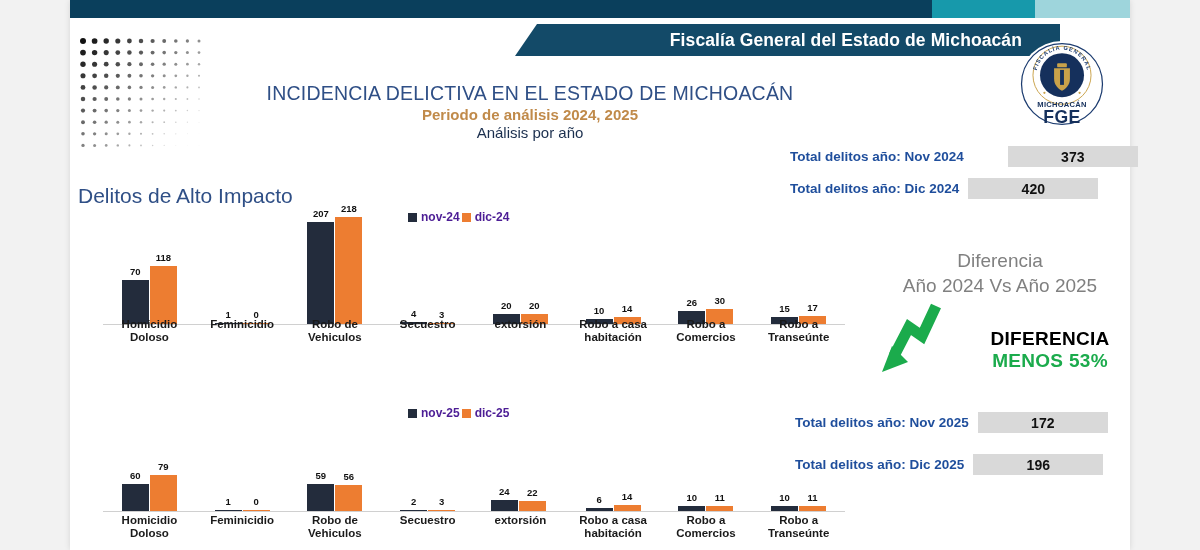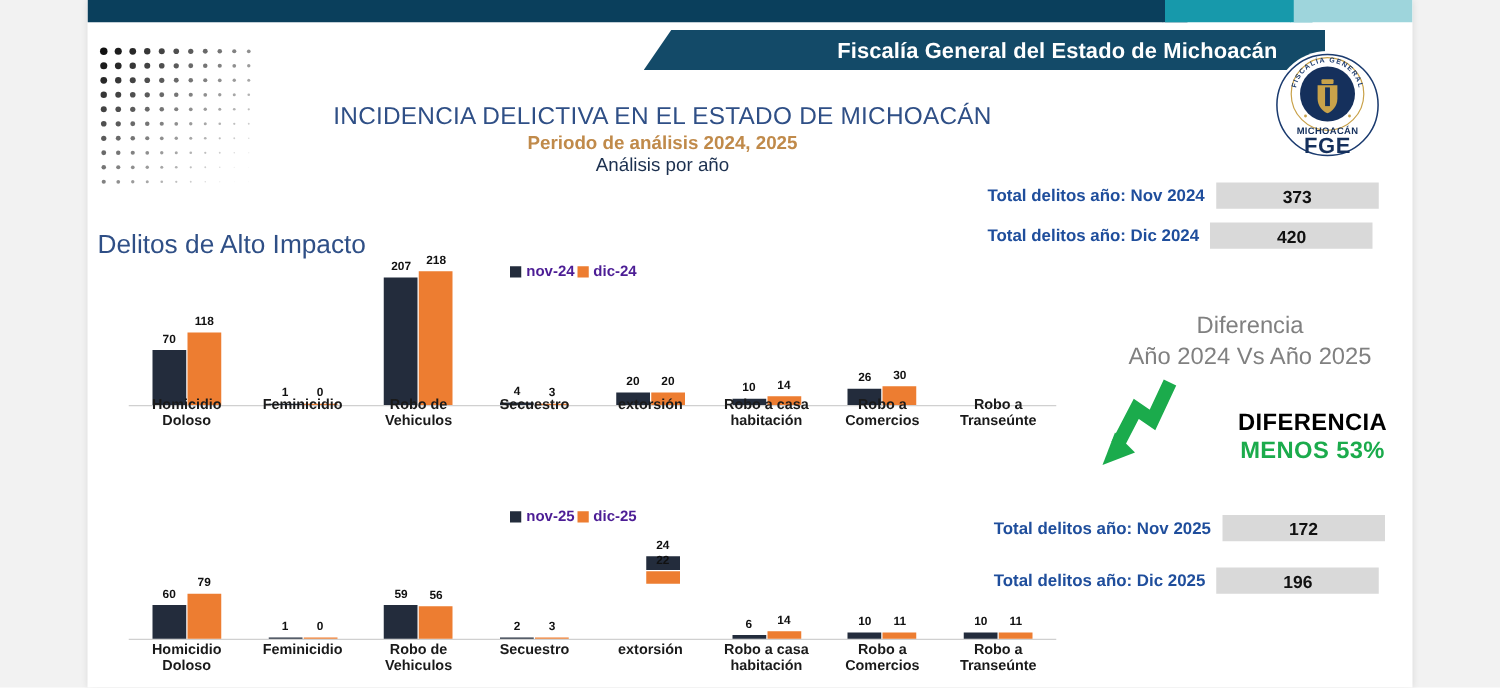--- a/index.html
+++ b/index.html
@@ -238,21 +238,21 @@
       <circle cx="109.39999999999999" cy="121" r="0.35" fill="#111" opacity="0.06"></circle>
       <circle cx="121" cy="121" r="0.35" fill="#111" opacity="0.06"></circle>
     </svg>
 </div>
 
 <div class="title1">INCIDENCIA DELICTIVA EN EL ESTADO DE MICHOACÁN</div>
 <div class="title2">Periodo de análisis 2024, 2025</div>
 <div class="title3">Análisis por año</div>
 <div id="subhead">Delitos de Alto Impacto</div>
 
-<div class="totrow" style="left:790px;top:146px;">
+<div class="totrow" style="left:790px;top:146px;gap:35px;">
   <div class="totlabel">Total delitos año: Nov 2024</div>
   <div class="totbox">373</div>
 </div>
 <div class="totrow" style="left:790px;top:178px;">
   <div class="totlabel">Total delitos año: Dic 2024</div>
   <div class="totbox">420</div>
 </div>
 
 <div class="totrow" style="left:795px;top:412px;">
   <div class="totlabel">Total delitos año: Nov 2025</div>
@@ -331,20 +331,28 @@
       <div class="bar d" style="height: 6.88333px;">
         <span class="v">14</span>
       </div>
     </div>
     <div class="grp" style="left: 574.5px; width: 92.75px; height: 118px;">
       <div class="bar n" style="height: 12.7833px;">
         <span class="v">26</span>
       </div>
       <div class="bar d" style="height: 14.75px;">
         <span class="v">30</span>
+      </div>
+    </div>
+    <div class="grp" style="left: 667.25px; width: 92.75px; height: 118px;">
+      <div class="bar n" style="height: 7.375px;">
+        <span class="v">15</span>
+      </div>
+      <div class="bar d" style="height: 8.35833px;">
+        <span class="v">17</span>
       </div>
     </div>
   </div>
 <div class="cats" id="cats0" style="left:85px;top:318px;">
     <div class="cat" style="left: 18px; width: 92.75px;">Homicidio Doloso</div>
     <div class="cat" style="left: 110.75px; width: 92.75px;">Feminicidio</div>
     <div class="cat" style="left: 203.5px; width: 92.75px;">Robo de Vehiculos</div>
     <div class="cat" style="left: 296.25px; width: 92.75px;">Secuestro</div>
     <div class="cat" style="left: 389px; width: 92.75px;">extorsión</div>
     <div class="cat" style="left: 481.75px; width: 92.75px;">Robo a casa habitación</div>
@@ -383,21 +391,21 @@
       </div>
     </div>
     <div class="grp" style="left: 296.25px; width: 92.75px; height: 110px;">
       <div class="bar n" style="height: 1.5px;">
         <span class="v">2</span>
       </div>
       <div class="bar d" style="height: 1.5px;">
         <span class="v">3</span>
       </div>
     </div>
-    <div class="grp" style="left: 366px; width: 92.75px; height: 110px; flex-direction: column;">
+    <div class="grp" style="left: 387px; width: 92.75px; height: 110px;">
       <div class="bar n" style="height: 11px;">
         <span class="v">24</span>
       </div>
       <div class="bar d" style="height: 10.0833px;">
         <span class="v">22</span>
       </div>
     </div>
     <div class="grp" style="left: 481.75px; width: 92.75px; height: 110px;">
       <div class="bar n" style="height: 2.75px;">
         <span class="v">6</span>

